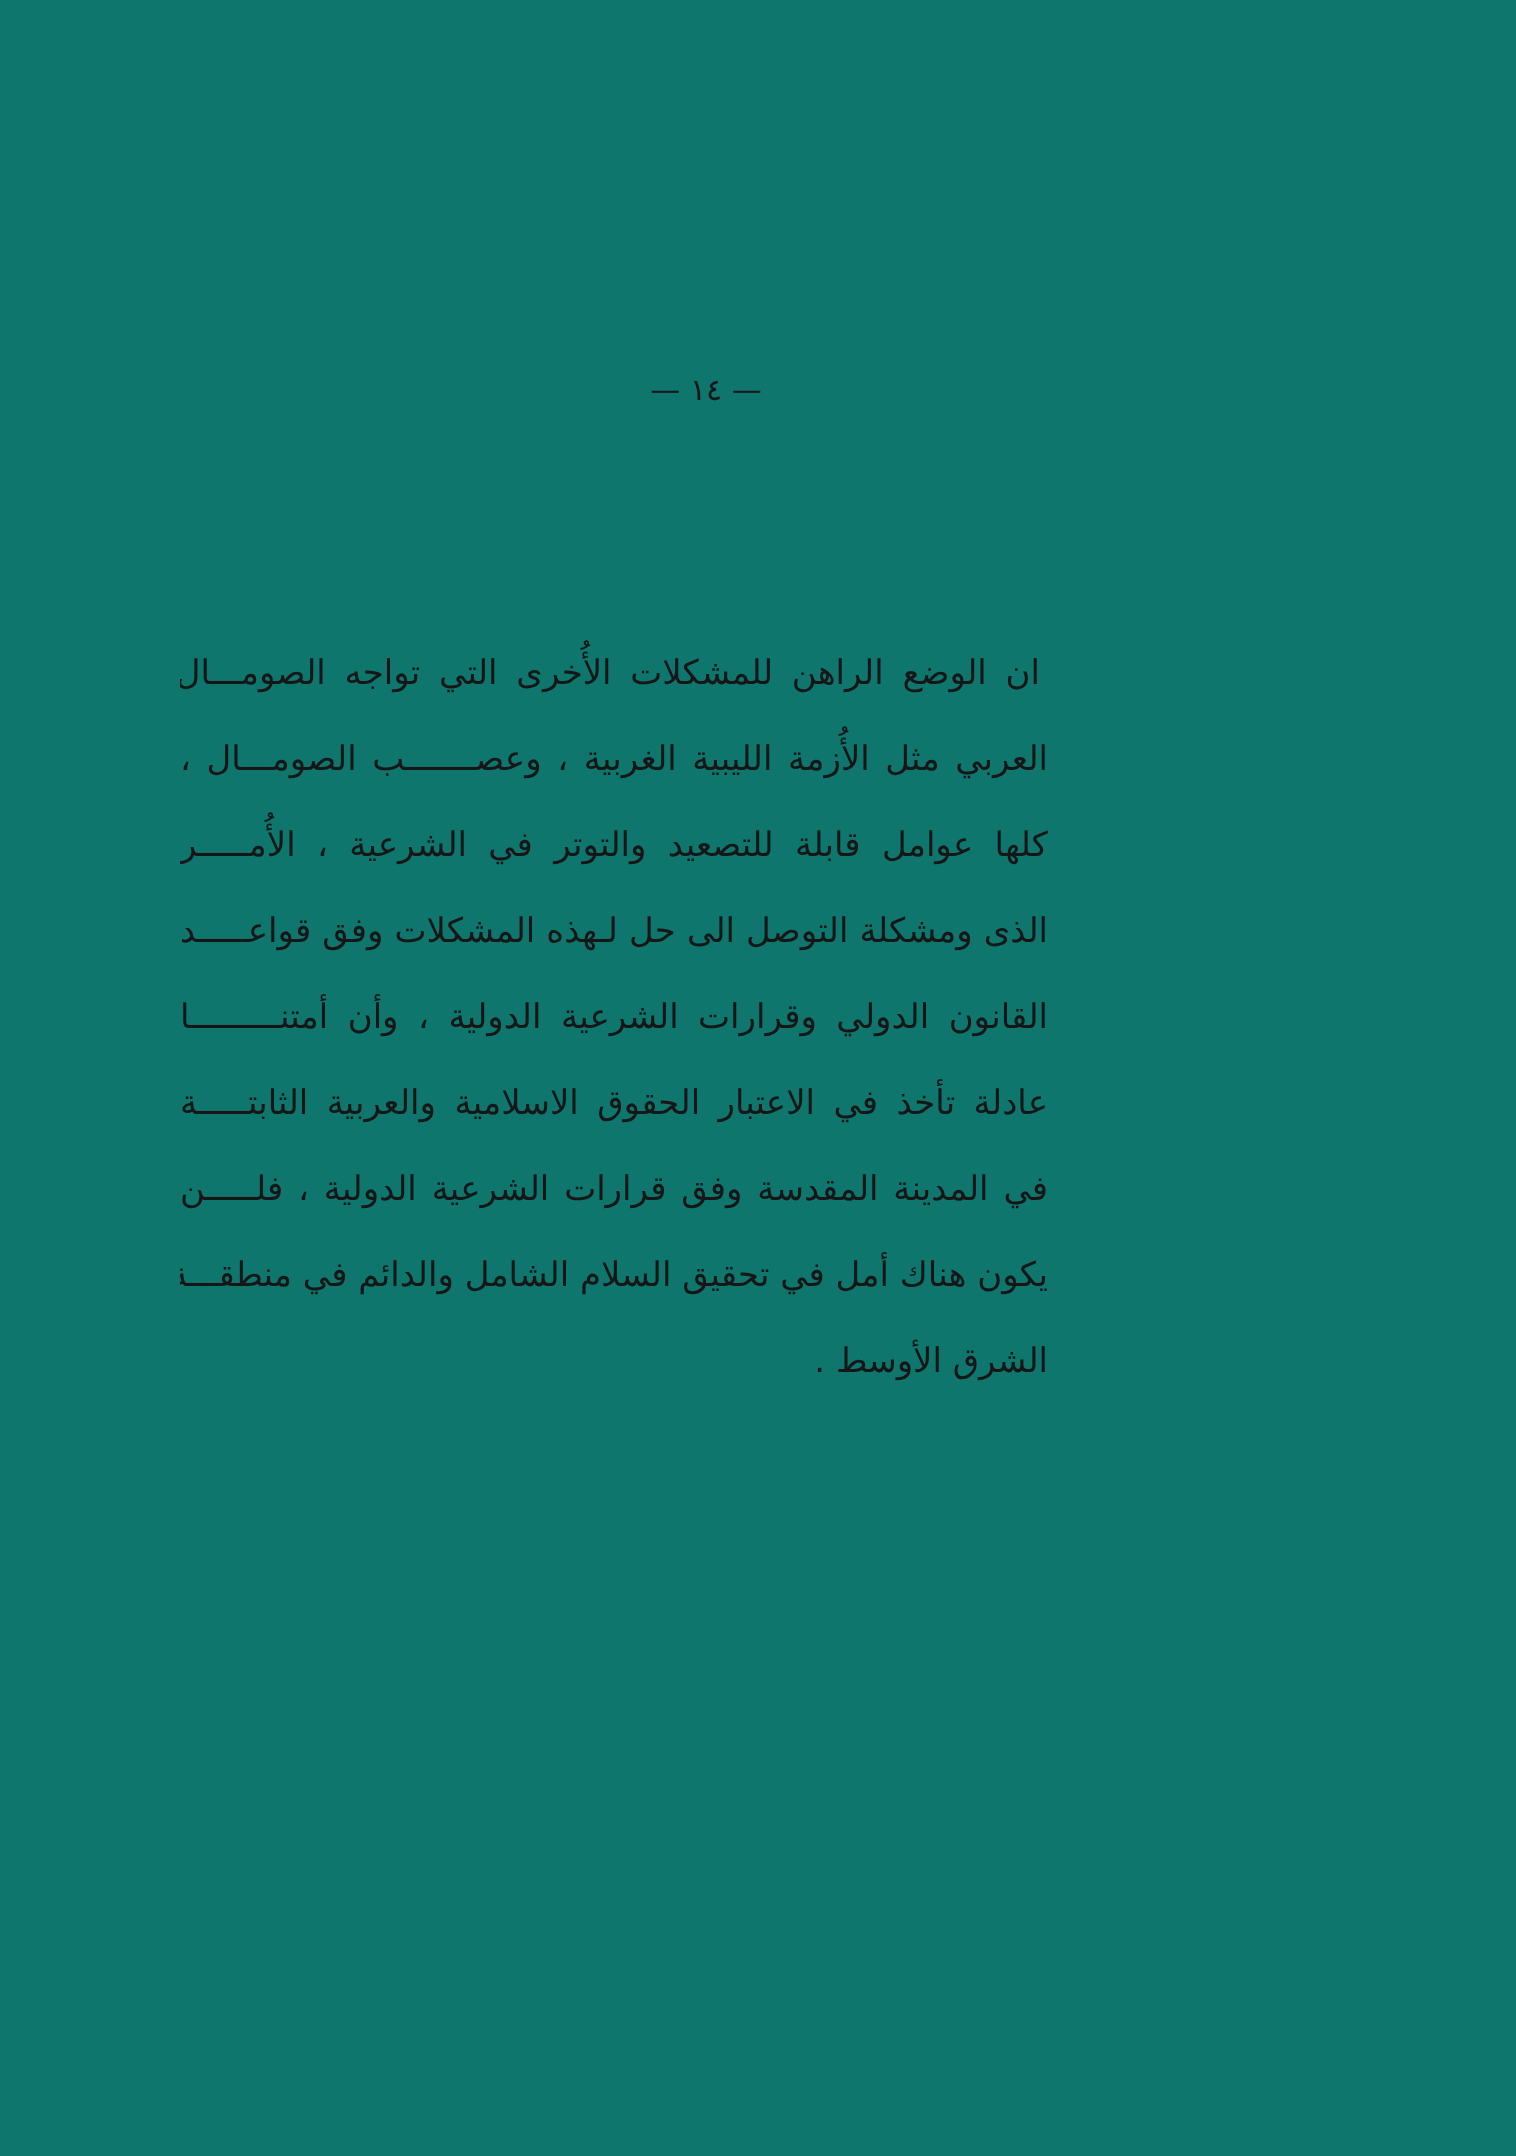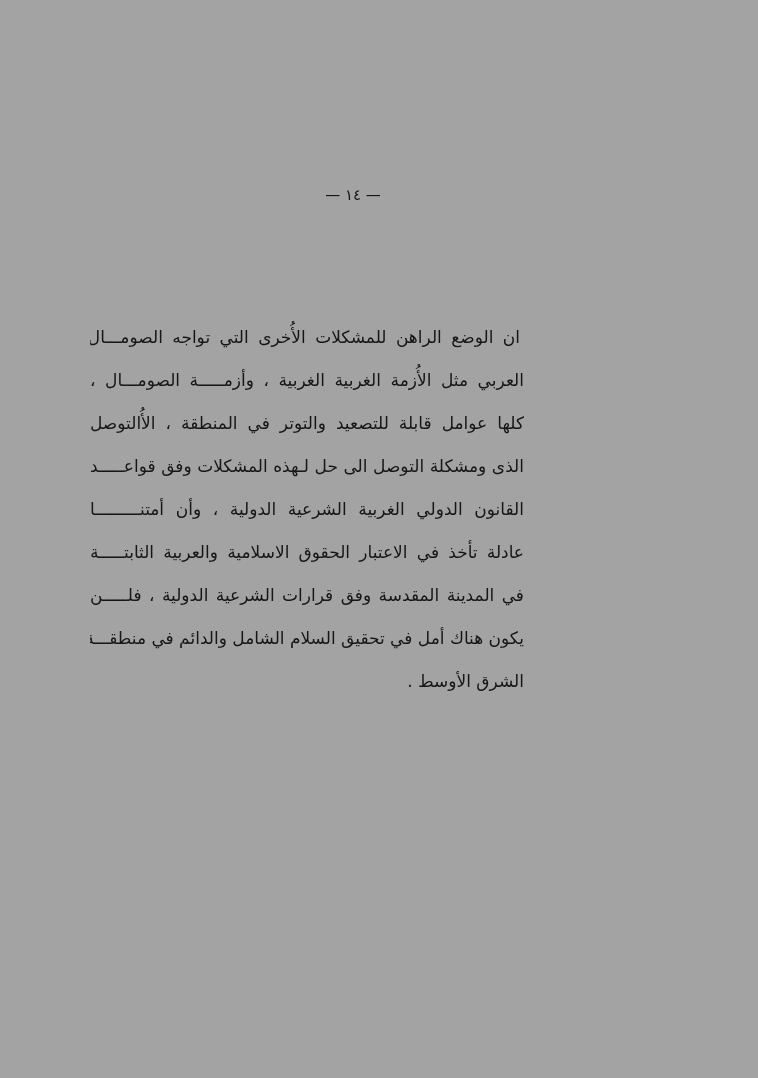--- a/index.html
+++ b/index.html
@@ -4,21 +4,21 @@
   <style>
     html, body {
       margin: 0;
       padding: 0;
       background: #ffffff;
     }
     .page {
       position: relative;
       width: 758px;
       height: 1078px;
-      background: #a3a3a3;
+      background: #0f766e;
       font-family: "DejaVu Sans", sans-serif;
       color: #161616;
       overflow: hidden;
     }
     .page-number {
       position: absolute;
       top: 186px;
       left: 353px;
       transform: translateX(-50%);
       font-size: 15px;
@@ -58,23 +58,23 @@
   </style>
 </head>
 <body>
 
 <div class="page">
 
   <div class="page-number">— ١٤ —</div>
 
   <div class="paragraph">
     <div class="line first">ان  الوضع الراهن للمشكلات الأُخرى التي تواجه الصومـــال</div>
-    <div class="line">العربي مثل الأُزمة  الغربية  الغربية ، وأزمـــــة  الصومـــال ،</div>
-    <div class="line">كلها  عوامل  قابلة للتصعيد  والتوتر في المنطقة ، الأُالتوصل</div>
+    <div class="line">العربي مثل الأُزمة  الليبية  الغربية ، وعصـــــــب  الصومـــال ،</div>
+    <div class="line">كلها  عوامل  قابلة للتصعيد  والتوتر في الشرعية ، الأُمـــــر</div>
     <div class="line">الذى  ومشكلة التوصل  الى حل  لـهذه  المشكلات وفق  قواعـــــد</div>
-    <div class="line">القانون  الدولي  الغربية  الشرعية الدولية ،  وأن  أمتنـــــــــا</div>
+    <div class="line">القانون  الدولي  وقرارات  الشرعية الدولية ،  وأن  أمتنـــــــــا</div>
     <div class="line">عادلة  تأخذ  في الاعتبار الحقوق الاسلامية والعربية الثابتـــــة</div>
     <div class="line">في  المدينة  المقدسة  وفق قرارات الشرعية  الدولية ،  فلـــــن</div>
     <div class="line">يكون  هناك أمل  في  تحقيق  السلام الشامل والدائم في منطقـــة</div>
     <div class="line last">الشرق الأوسط .</div>
   </div>
 
 </div>
 
 </body></html>

